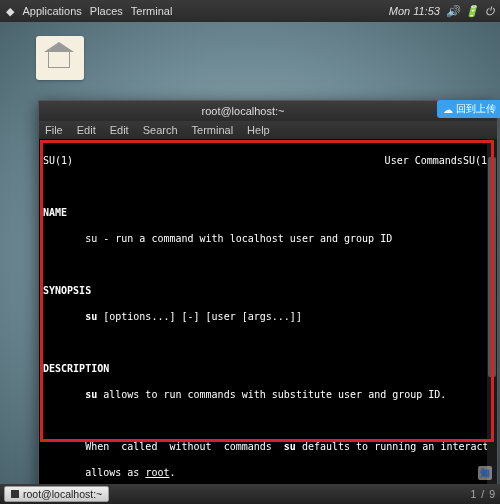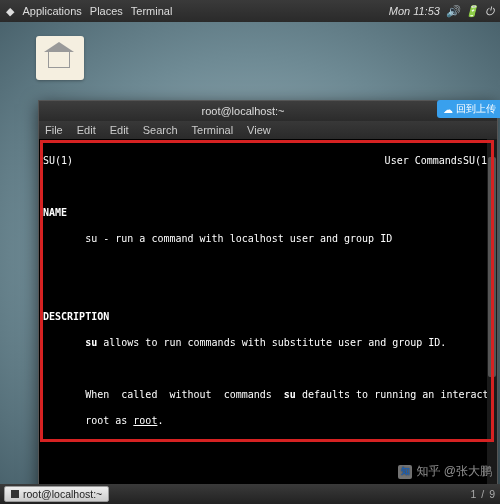--- a/index.html
+++ b/index.html
@@ -69,34 +69,36 @@
         <span>▫</span>
         <span>×</span>
       </div>
     </div>
     <div class="term-menubar">
       <span>File</span>
       <span>Edit</span>
       <span>Edit</span>
       <span>Search</span>
       <span>Terminal</span>
-      <span>View</span>
+      <span>Help</span>
     </div>
     <div class="term-body">
 <div class="hdrline"><span>SU(1)</span><span class="c">User Commands</span><span class="r">SU(1)</span></div>
 <div> </div>
 <div><span class="bold">NAME</span></div>
 <div>       <span>su - run a command with localhost user and group ID</span></div>
 <div> </div>
+<div><span class="bold">SYNOPSIS</span></div>
+<div>       <span class="bold">su</span><span> [options...] [-] [user [args...]]</span></div>
 <div> </div>
 <div><span class="bold">DESCRIPTION</span></div>
 <div>       <span class="bold">su</span><span> allows to run commands with substitute user and group ID.</span></div>
 <div> </div>
 <div>       <span>When  called  without  commands  </span><span class="bold">su</span><span> defaults to running an interactive</span></div>
-<div>       <span>root as </span><span class="uline">root</span><span>.</span></div>
+<div>       <span>allows as </span><span class="uline">root</span><span>.</span></div>
 <div> </div>
 
 
 
 
 
 
 
 
 
@@ -116,14 +118,13 @@
 <div class="bottombar">
   <div class="taskbtn">
     <span class="sq"></span>
     <span>root@localhost:~</span>
   </div>
   <div class="pager">1 / 9</div>
 </div>
 
 <div class="watermark">
   <span class="zhi">知</span>
-  <span>知乎 @张大鹏</span>
 </div>
 
 </body></html>

